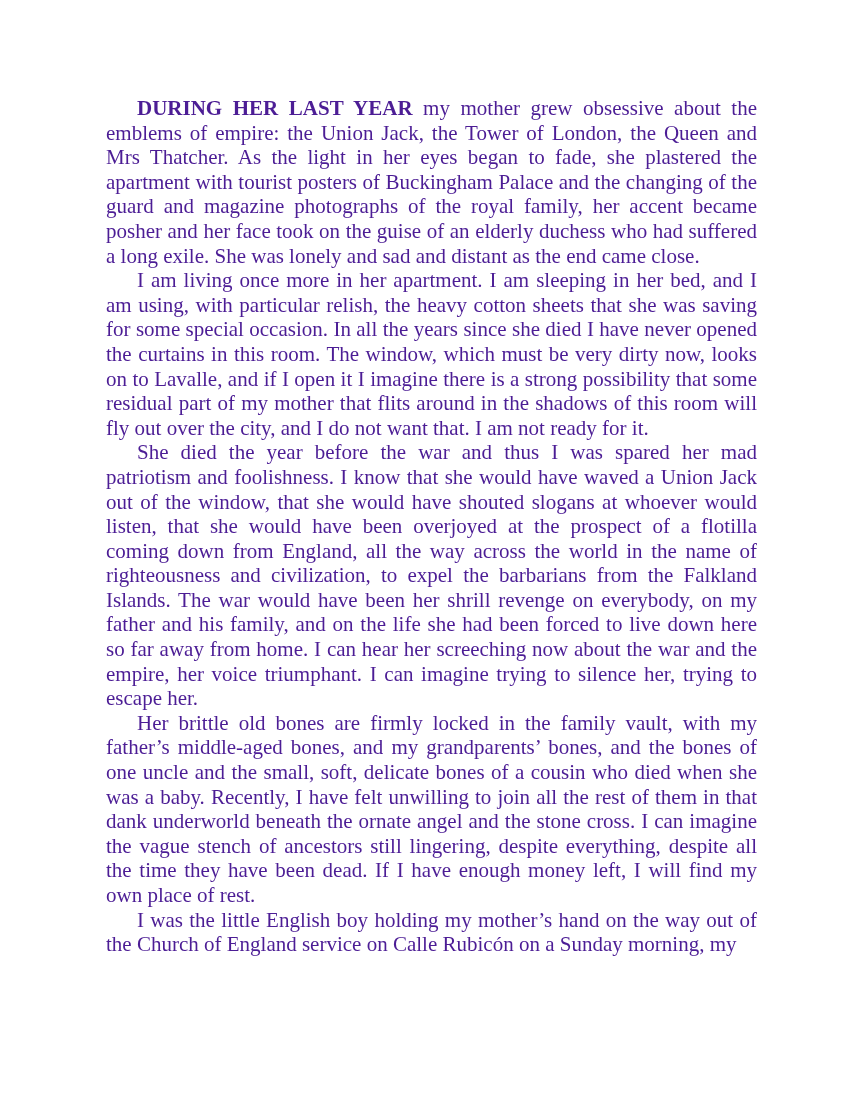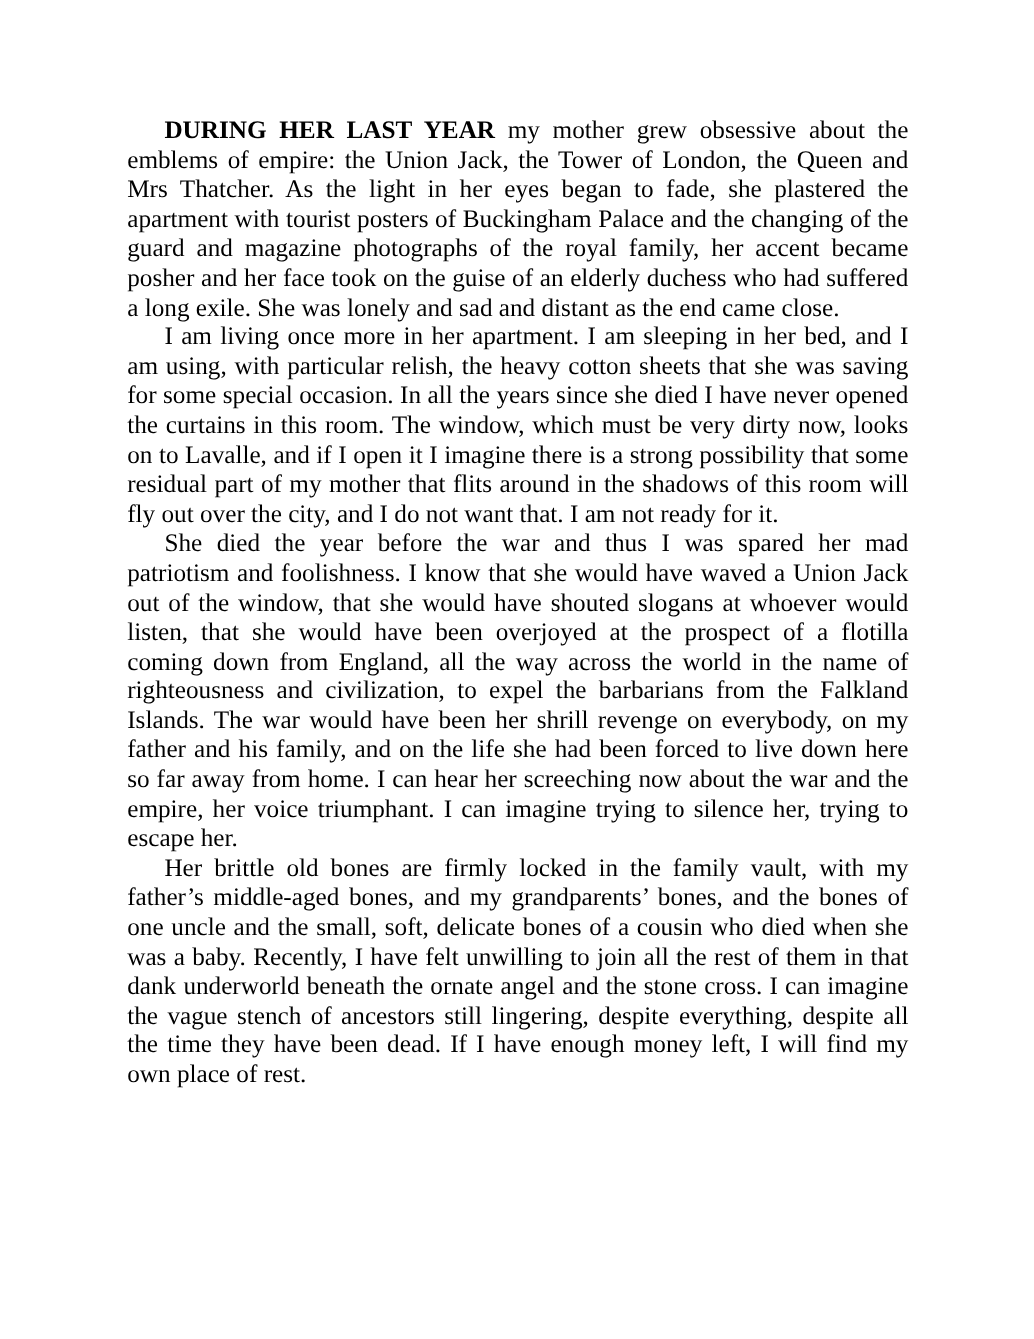--- a/index.html
+++ b/index.html
@@ -31,18 +31,19 @@
     padding: 0;
     text-indent: 31px;
   }
   .lead-bold {
     font-weight: bold;
   }
 </style>
 </head>
 <body style="background: rgb(255, 255, 255);">
 
-<div class="page" style="color: #000000;">
+<div class="page" style="color: #4c1d95;">
   <p><span class="lead-bold">DURING HER LAST YEAR</span><span> my mother grew obsessive about the emblems of empire: the Union Jack, the Tower of London, the Queen and Mrs Thatcher. As the light in her eyes began to fade, she plastered the apartment with tourist posters of Buckingham Palace and the changing of the guard and magazine photographs of the royal family, her accent became posher and her face took on the guise of an elderly duchess who had suffered a long exile. She was lonely and sad and distant as the end came close.</span></p>
   <p>I am living once more in her apartment. I am sleeping in her bed, and I am using, with particular relish, the heavy cotton sheets that she was saving for some special occasion. In all the years since she died I have never opened the curtains in this room. The window, which must be very dirty now, looks on to Lavalle, and if I open it I imagine there is a strong possibility that some residual part of my mother that flits around in the shadows of this room will fly out over the city, and I do not want that. I am not ready for it.</p>
   <p>She died the year before the war and thus I was spared her mad patriotism and foolishness. I know that she would have waved a Union Jack out of the window, that she would have shouted slogans at whoever would listen, that she would have been overjoyed at the prospect of a flotilla coming down from England, all the way across the world in the name of righteousness and civilization, to expel the barbarians from the Falkland Islands. The war would have been her shrill revenge on everybody, on my father and his family, and on the life she had been forced to live down here so far away from home. I can hear her screeching now about the war and the empire, her voice triumphant. I can imagine trying to silence her, trying to escape her.</p>
   <p>Her brittle old bones are firmly locked in the family vault, with my father’s middle-aged bones, and my grandparents’ bones, and the bones of one uncle and the small, soft, delicate bones of a cousin who died when she was a baby. Recently, I have felt unwilling to join all the rest of them in that dank underworld beneath the ornate angel and the stone cross. I can imagine the vague stench of ancestors still lingering, despite everything, despite all the time they have been dead. If I have enough money left, I will find my own place of rest.</p>
+  <p>I was the little English boy holding my mother’s hand on the way out of the Church of England service on Calle Rubicón on a Sunday morning, my</p>
 </div>
 
 </body></html>

